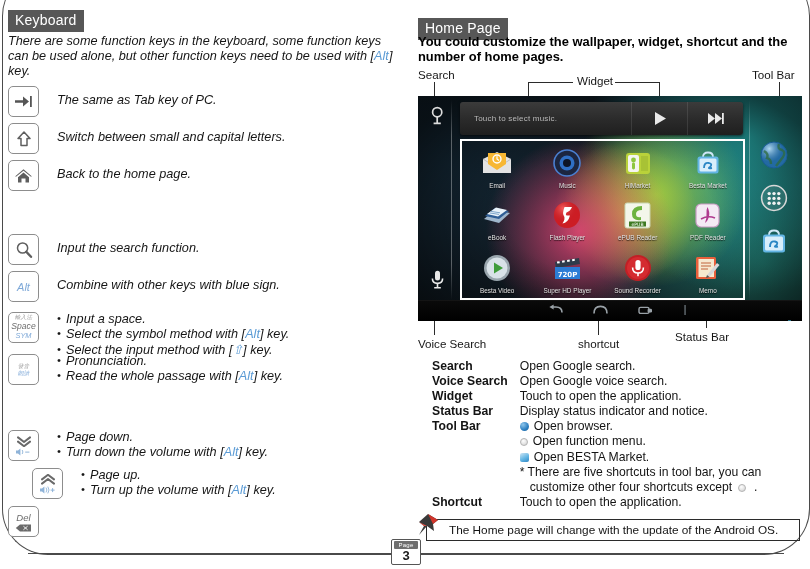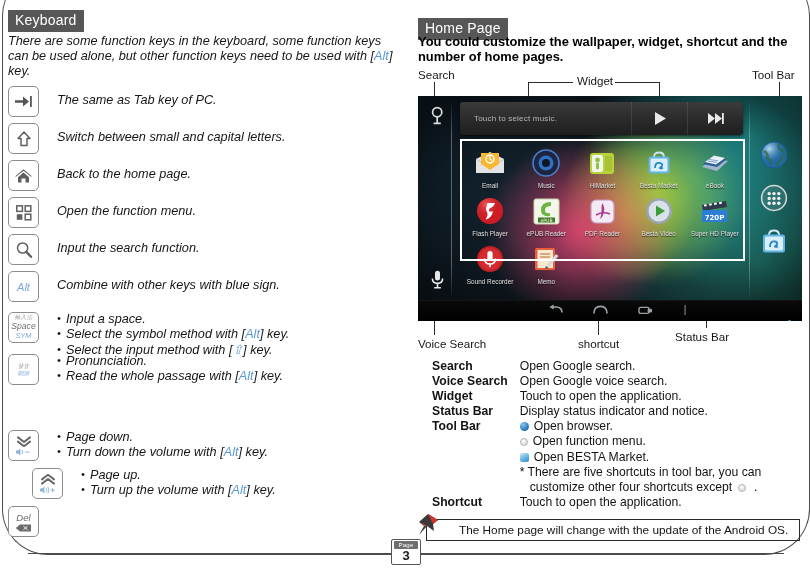--- a/index.html
+++ b/index.html
@@ -190,23 +190,23 @@
     position: absolute; left: 33px; top: 4px; width: 1px; height: 200px;
     background: linear-gradient(180deg, rgba(255,255,255,0) 0%, rgba(255,255,255,.32) 18%, rgba(255,255,255,.32) 82%, rgba(255,255,255,0) 100%);
   }
   #railline-r {
     position: absolute; right: 52px; top: 4px; width: 1px; height: 200px;
     background: linear-gradient(180deg, rgba(255,255,255,0) 0%, rgba(255,255,255,.30) 18%, rgba(255,255,255,.30) 82%, rgba(255,255,255,0) 100%);
   }
 
   
   #grid {
-    position: absolute; left: 44px; top: 45px; width: 281px; height: 118px;
+    position: absolute; left: 44px; top: 45px; width: 281px; height: 157px;
     display: grid;
-    grid-template-columns: repeat(5, 1fr);
+    grid-template-columns: repeat(4, 1fr);
     grid-template-rows: repeat(3, 1fr);
     outline: 2px solid #ffffff;
   }
   .appcell {
     display: flex; flex-direction: column; align-items: center; justify-content: flex-start;
     padding-top: 5px;
   }
   .appicon {
     width: 34px; height: 34px;
     display: flex; align-items: center; justify-content: center;
@@ -261,21 +261,21 @@
   .dot-market { background: linear-gradient(150deg, #cfe5f4, #63b6e4 55%, #2f86c4); border-radius: 2px; }
   .note-star { margin-left: 2px; }
 
   
   #note {
     position: absolute; left: 426px; top: 519px; width: 374px; height: 22px;
     border: 1.3px solid #2b2b2b;
     display: flex; align-items: center;
     font-size: 11.8px;
     color: #141414;
-    padding-left: 32px;
+    padding-left: 22px;
   }
   #pin { position: absolute; left: 414px; top: 512px; width: 26px; height: 26px; }
 
   
   #pagebadge {
     position: absolute; left: 391px; top: 539px; width: 30px; height: 26px;
     border: 1.2px solid #555; border-radius: 2px;
     background: #fff;
     display: flex; flex-direction: column; align-items: center; justify-content: center;
   }
@@ -323,31 +323,20 @@
     <div class="keyrow" style="top:126px;left:0;">
       <div class="keycap">
         <svg width="19" height="16" viewBox="0 0 19 16">
           <path d="M9.5 1.2 L18 8.6 L16.4 8.6 L16.4 8.2 L9.5 2.8 L2.6 8.2 L2.6 8.6 L1 8.6 Z" fill="#5f5f5f"></path>
           <path d="M9.5 4.6 L15 9.2 L15 14.6 L11.5 14.6 L11.5 10.4 L7.5 10.4 L7.5 14.6 L4 14.6 L4 9.2 Z" fill="#5f5f5f"></path>
         </svg>
       </div>
       <div class="keydesc">Back to the home page.</div>
     </div>
 
-    <div class="keyrow" style="top:163px;left:0;">
-      <div class="keycap">
-        <svg width="16" height="16" viewBox="0 0 16 16">
-          <rect x="0.8" y="0.8" width="5.6" height="5.6" fill="none" stroke="#5f5f5f" stroke-width="1.5"></rect>
-          <rect x="9.2" y="0.8" width="5.6" height="5.6" fill="none" stroke="#5f5f5f" stroke-width="1.5"></rect>
-          <rect x="0.8" y="9.2" width="5.6" height="5.6" fill="#5f5f5f"></rect>
-          <rect x="9.2" y="9.2" width="5.6" height="5.6" fill="none" stroke="#5f5f5f" stroke-width="1.5"></rect>
-        </svg>
-      </div>
-      <div class="keydesc">Open the function menu.</div>
-    </div>
 
     <div class="keyrow" style="top:200px;left:0;">
       <div class="keycap">
         <svg width="18" height="18" viewBox="0 0 18 18">
           <circle cx="7.6" cy="7" r="5.1" fill="none" stroke="#5f5f5f" stroke-width="1.5"></circle>
           <path d="M11.3 10.8 L16 15.8" stroke="#5f5f5f" stroke-width="2.4" stroke-linecap="round"></path>
         </svg>
       </div>
       <div class="keydesc">Input the search function.</div>
     </div>

